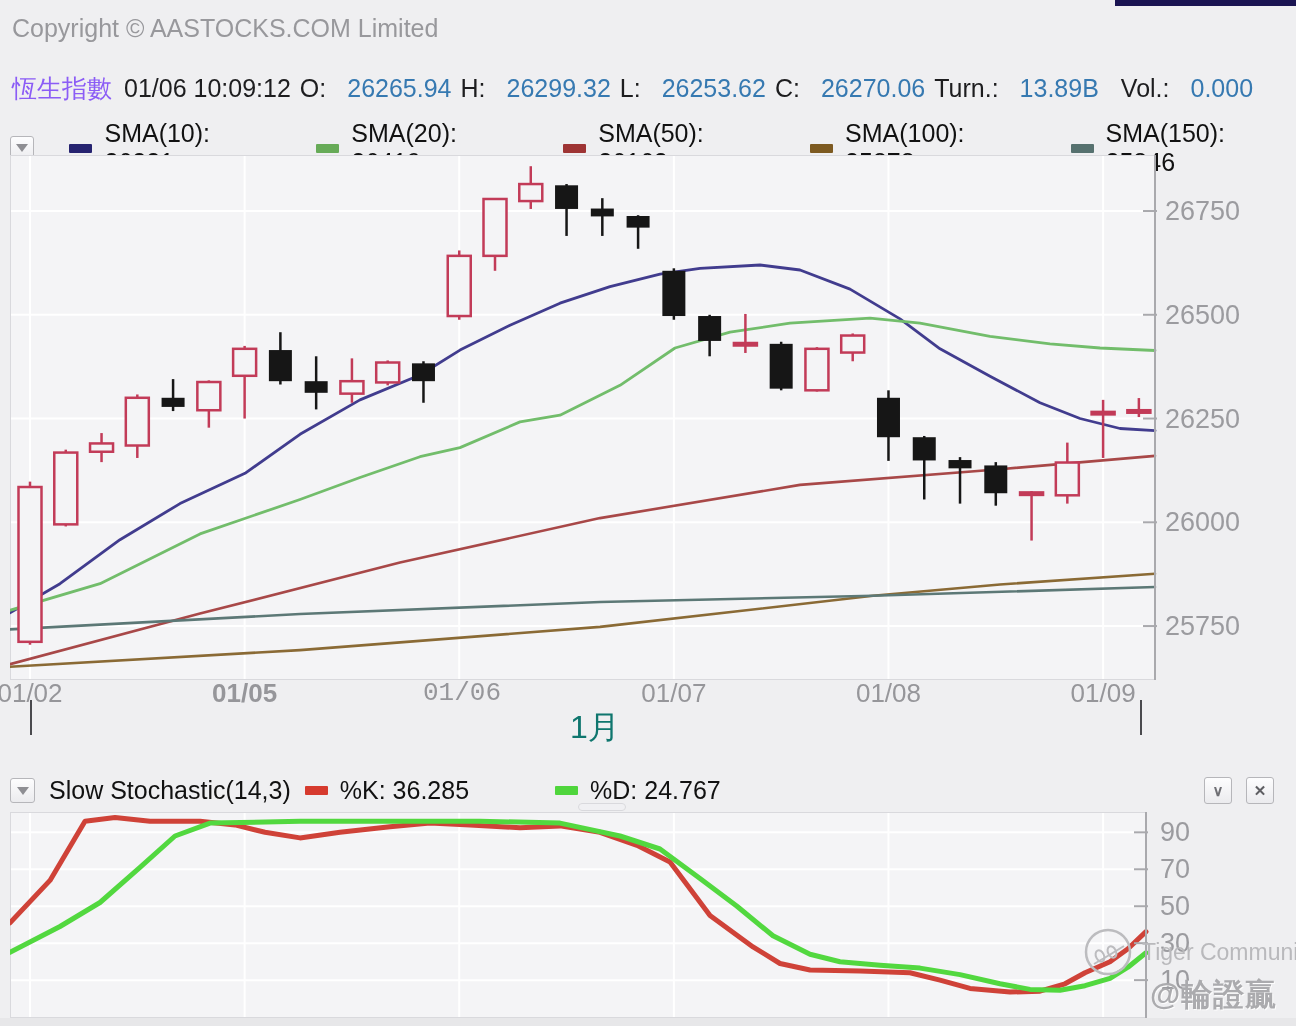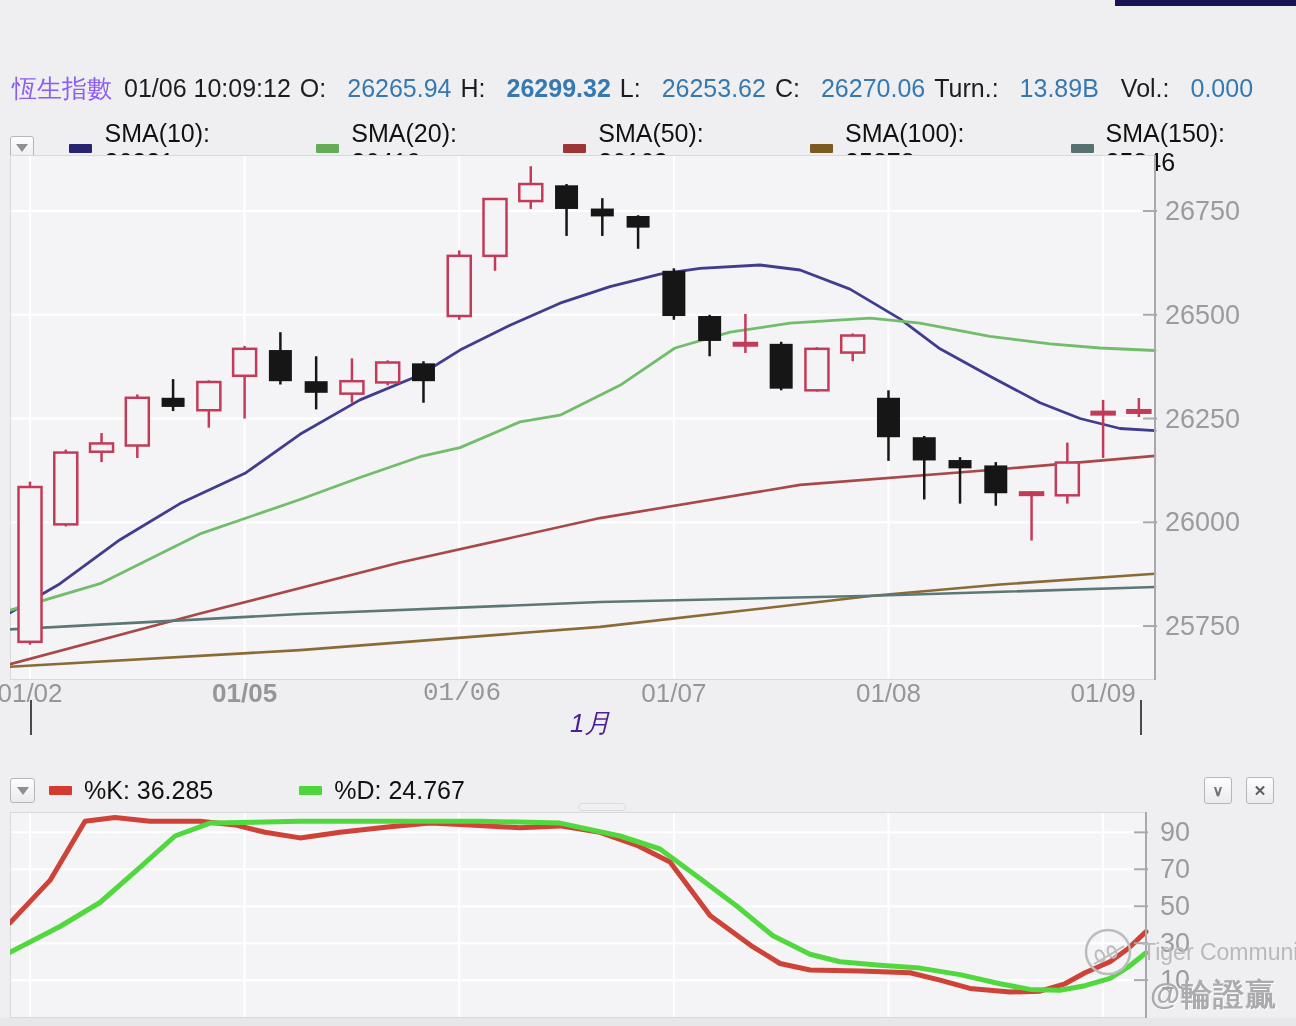--- a/index.html
+++ b/index.html
@@ -38,21 +38,21 @@
   #sma-legend .txt { color:#111; }
 
   
   #main-chart-svg   { left:10px;  top:155px; }
   #stoch-chart-svg  { left:10px;  top:812px; }
 
   
   #x-axis-labels { left:0; top:678px; width:1296px; height:34px; }
   #x-axis-labels span { position:absolute; transform:translateX(-50%); font-size:26px; color:#96969a; }
   .month-tick { position:absolute; width:2px; height:35px; background:#4a4a4e; top:700px; }
-  #month-label { left:570px; top:706px; font-size:26px; color:#4c1d95;font-style:italic; }
+  #month-label { left:570px; top:706px; font-size:32px; color:#0f766e; }
 
   
   #aastocks-watermark { left:478px; top:320px; width:230px; height:165px; pointer-events:none; }
   #aastocks-watermark .wm-text { margin-top:-4px; text-align:left; font-size:31px; font-weight:bold; letter-spacing:3px; color:#b9cfe0; }
 
   
   #stoch-legend { left:10px; top:776px; width:1276px; display:flex; align-items:center; font-size:25px; }
   #stoch-legend .title { margin-left:14px; color:#111; }
   #stoch-legend .swatch { margin-left:14px; }
   #stoch-legend .kd { color:#111; }
@@ -77,29 +77,30 @@
     text-shadow:1px 1px 0 rgba(255,255,255,.85); letter-spacing:1px; }
 
   #bottom-strip { left:0; top:1018px; width:1296px; height:8px; background:#e7e7e9; }
 </style>
 </head>
 <body>
 
 <div class="abs" id="top-corner-bar"></div>
 
 <div class="abs" id="range-row">
+  <span id="copyright-text" style="color: rgb(152, 152, 156);">Copyright © AASTOCKS.COM Limited</span>
 </div>
 
 <div class="abs" id="quote-row">
   <span class="name">恆生指數</span>
   <span class="lbl dt">01/06 10:09:12</span>
   <span class="lbl">O:</span>
   <span class="val" style="color: rgb(54, 121, 177);">26265.94</span>
   <span class="lbl">H:</span>
-  <span class="val" style="color: rgb(54, 121, 177); font-weight: bold;">26299.32</span>
+  <span class="val" style="color: rgb(54, 121, 177);">26299.32</span>
   <span class="lbl">L:</span>
   <span class="val" style="color: rgb(54, 121, 177);">26253.62</span>
   <span class="lbl">C:</span>
   <span class="val" style="color: rgb(54, 121, 177);">26270.06</span>
   <span class="lbl">Turn.:</span>
   <span class="val" style="color: rgb(54, 121, 177);">13.89B</span>
   <span class="lbl vol-gap">Vol.:</span>
   <span class="val" style="color: rgb(54, 121, 177); text-align: right;">0.000</span>
 </div>
 
@@ -240,20 +241,21 @@
     <span style="left: 673.86px;">01/07</span>
     <span style="left: 888.48px;">01/08</span>
     <span style="left: 1103.1px;">01/09</span>
   </div>
 <div class="abs" id="month-label">1月</div>
 
 <div class="abs" id="stoch-legend">
   <div class="drop-btn">
     <span class="tri"></span>
   </div>
+  <span class="title">Slow Stochastic(14,3)</span>
   <span class="swatch" id="k-swatch" style="background: rgb(214, 58, 46);"></span>
   <span class="kd">%K: 36.285</span>
   <span class="swatch d-swatch" id="d-swatch" style="background: rgb(79, 213, 60);"></span>
   <span class="kd">%D: 24.767</span>
   <span class="spacer"></span>
   <div class="mini-btn">∨</div>
   <div class="mini-btn close">✕</div>
   <span style="width:12px"></span>
 </div>
 

